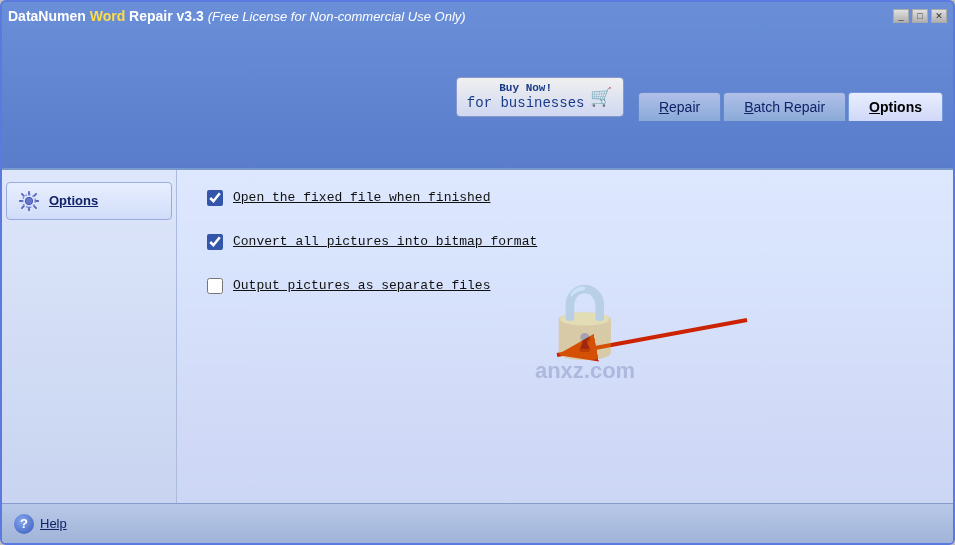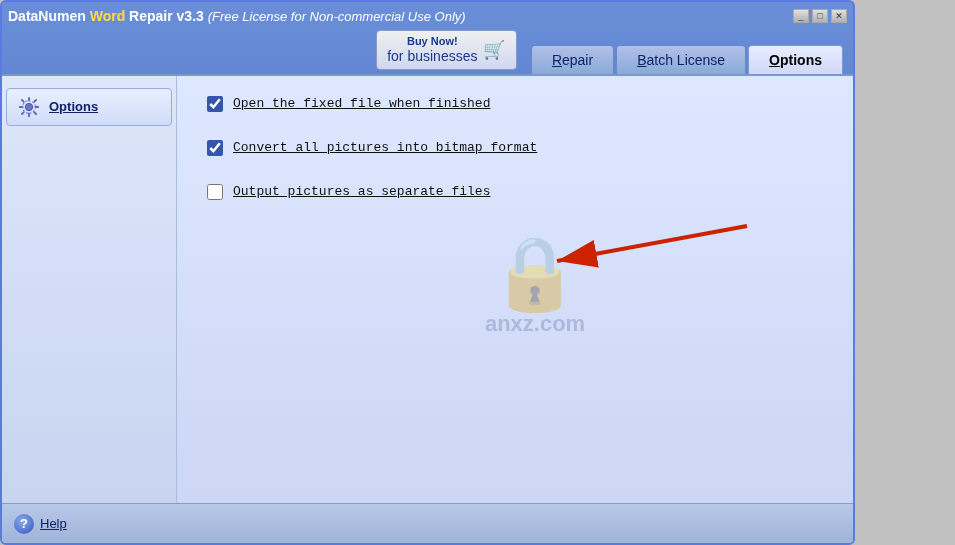--- a/index.html
+++ b/index.html
@@ -7,28 +7,29 @@
     body {
       width: 955px;
       height: 545px;
       background: #c0c0c0;
       font-family: Arial, sans-serif;
       font-size: 13px;
       overflow: hidden;
     }
 
     .window {
-      width: 855px;
+      width: 955px;
       height: 545px;
       background: linear-gradient(180deg, #6a8fd8 0%, #4a6abf 60%, #3a5aaf 100%);
       border: 2px solid #5a7adf;
       border-radius: 6px;
       display: flex;
       flex-direction: column;
       overflow: hidden;
+      gap: 47px;
     }
 
     
     .title-bar {
       display: flex;
       align-items: center;
       justify-content: space-between;
       padding: 4px 6px;
       background: transparent;
       min-height: 28px;
@@ -85,20 +86,21 @@
       padding: 4px 10px;
       cursor: pointer;
       font-size: 11px;
       font-weight: bold;
       color: #1a3a8a;
       display: flex;
       align-items: center;
       gap: 6px;
       margin-right: 10px;
       margin-bottom: 4px;
+      font-family: Liberation Mono, monospace;
     }
 
     .buy-now-text-block {
       display: flex;
       flex-direction: column;
       align-items: center;
       line-height: 1.2;
     }
 
     .cart-icon {
@@ -326,21 +328,21 @@
         <span>Buy Now!</span>
         <span style="font-weight:normal;font-size:14px;">for businesses</span>
       </div>
       <span class="cart-icon">🛒</span>
     </button>
     <div class="tabs-row">
       <div class="tab">
         <span class="tab-underline">R</span><span>epair</span>
       </div>
       <div class="tab">
-        <span class="tab-underline">B</span><span>atch License</span>
+        <span class="tab-underline">B</span><span>atch Repair</span>
       </div>
       <div class="tab active">
         <span class="tab-underline">O</span><span>ptions</span>
       </div>
     </div>
   </div>
 
   <div class="main-area">
     <div class="content-row">
 

